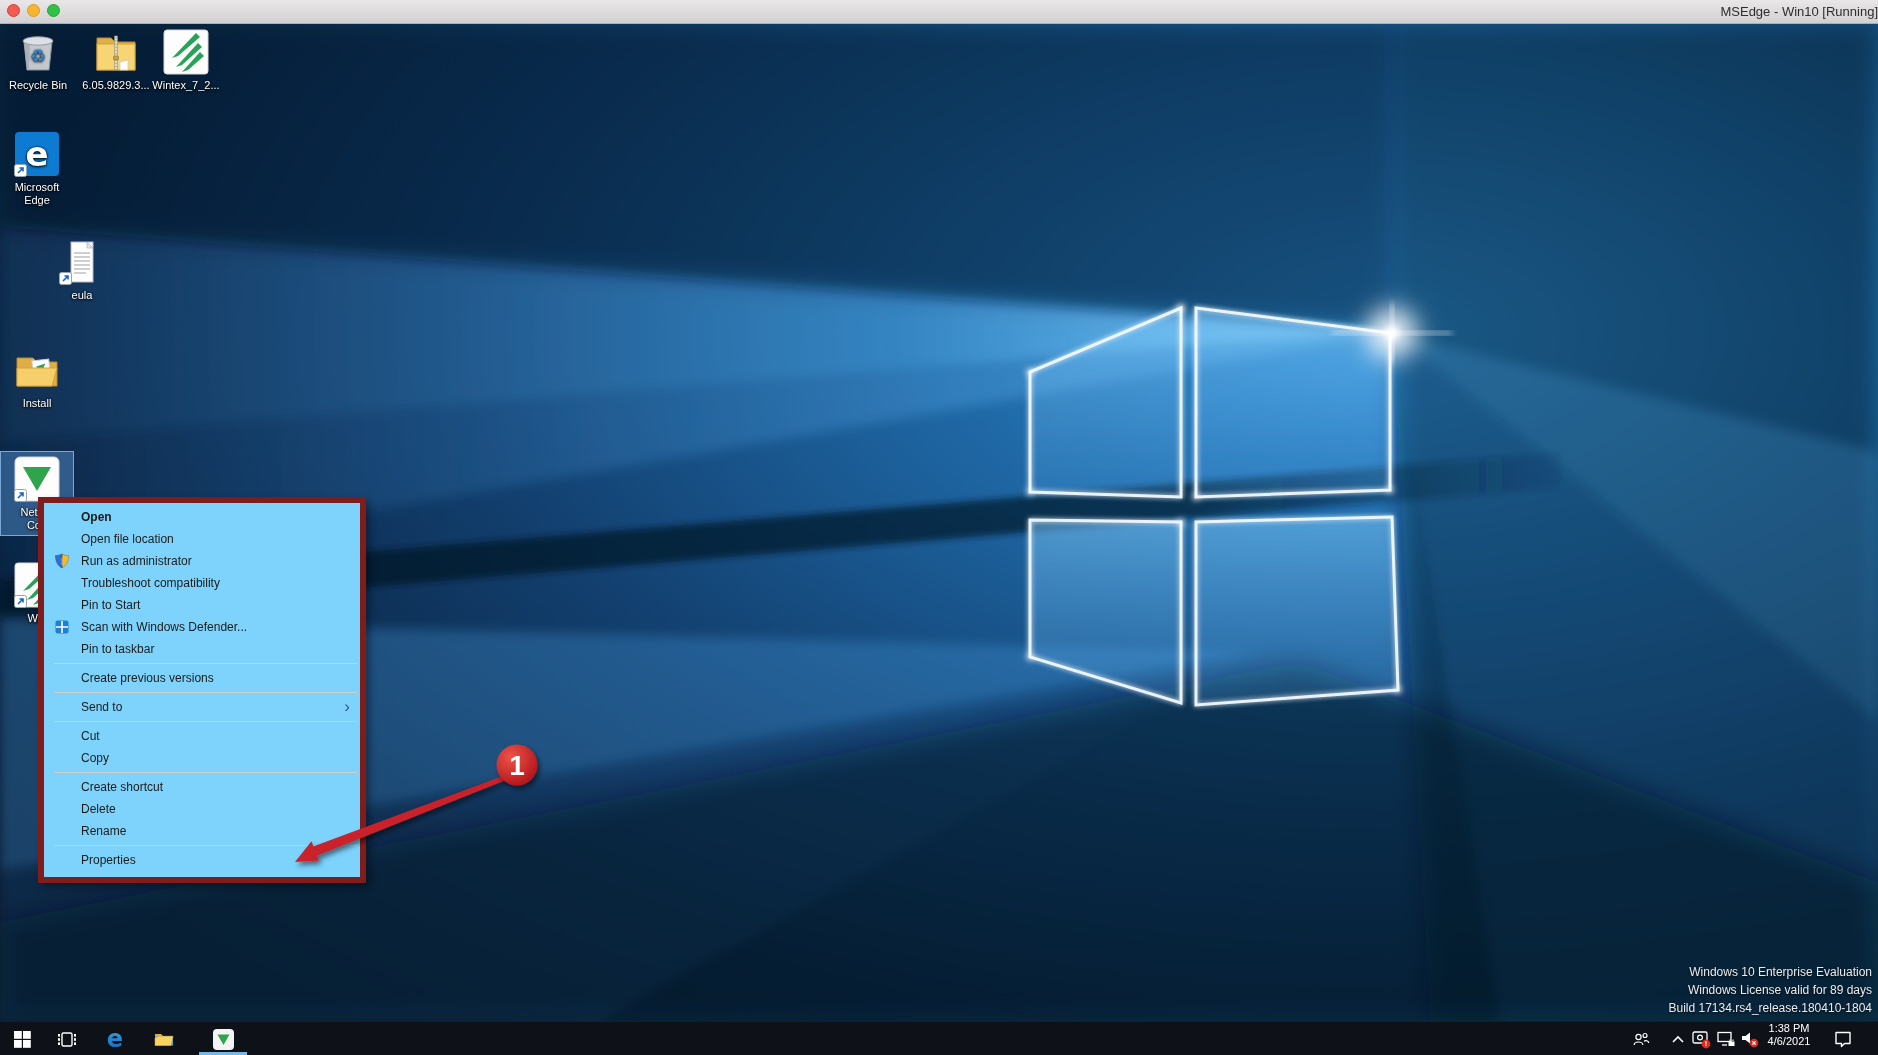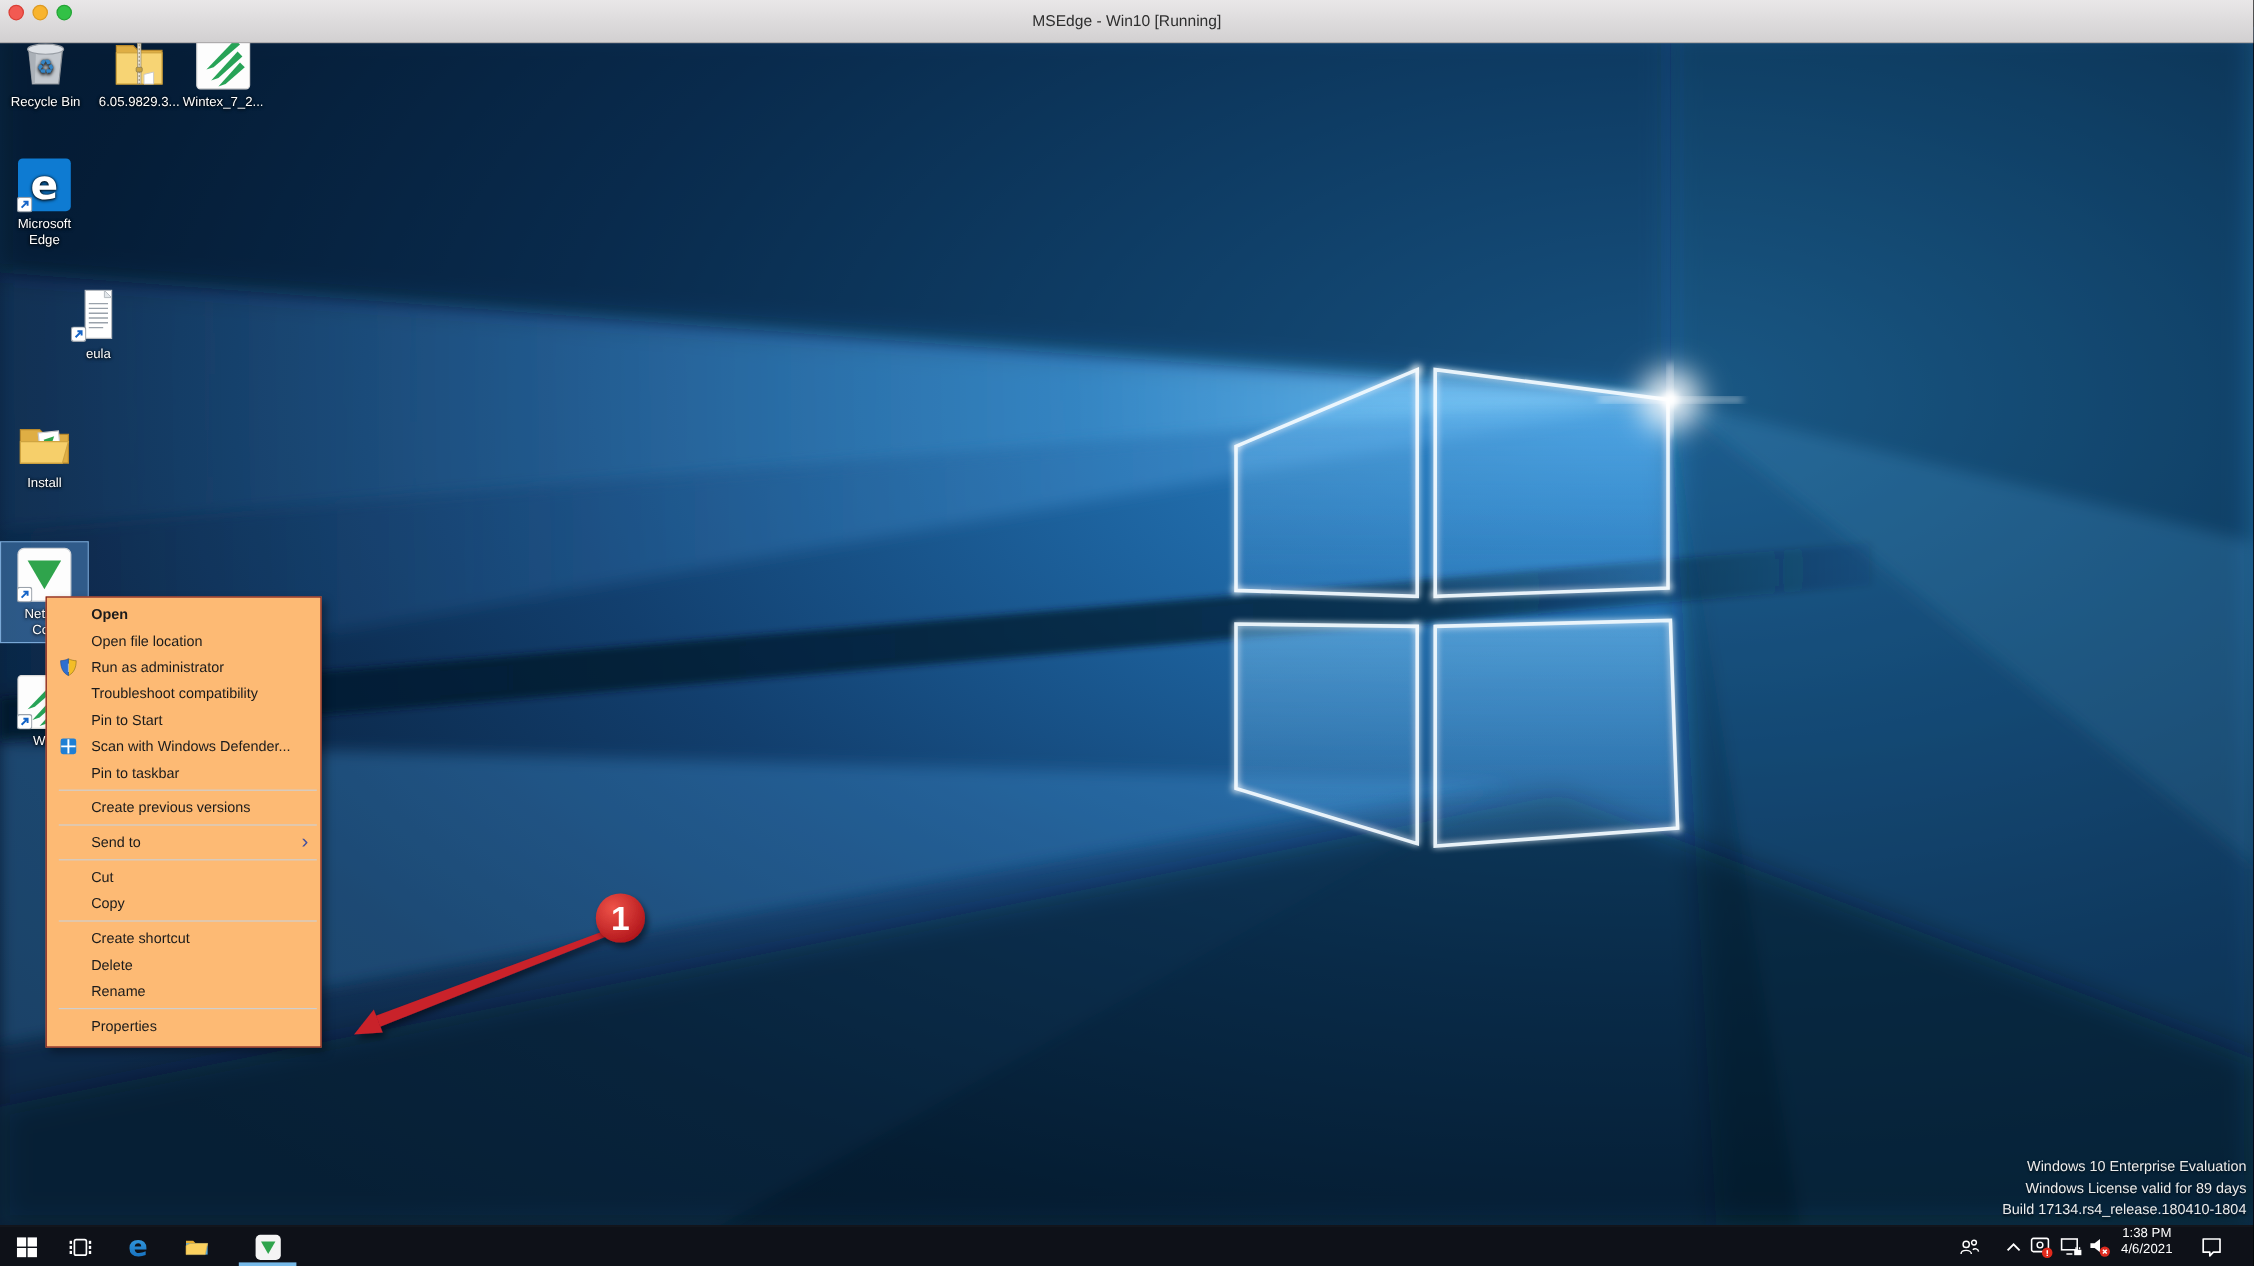--- a/index.html
+++ b/index.html
@@ -1,23 +1,23 @@
 <!DOCTYPE html>
 <html><head>
 <meta charset="utf-8">
 <style>
   * { margin:0; padding:0; box-sizing:border-box; }
   html,body { width:1878px; height:1055px; overflow:hidden; background:#000;
               font-family:"Liberation Sans", sans-serif; }
   .stage { position:relative; width:1878px; height:1055px; }
 
   
-  .titlebar { position:absolute; top:0; left:0; width:100%; height:36px;
+  .titlebar { position:absolute; top:0; left:0; width:100%; height:24px;
     background:linear-gradient(#e9e7e8,#d2d0d1); border-bottom:1px solid #aeacad;
-    display:flex; align-items:center; justify-content:center;
+    display:flex; align-items:center; justify-content:flex-end;
     font-size:13px; color:#2e2e2e; z-index:90; }
   .tl { position:absolute; top:4px; width:13px; height:13px; border-radius:50%; }
   .tl.red   { left:7px;  background:#f25a52; border:1px solid #da3e35; }
   .tl.yel   { left:27px; background:#f8b42e; border:1px solid #dd9a22; }
   .tl.grn   { left:47px; background:#32c146; border:1px solid #23a435; }
 
   
   .desktop { position:absolute; top:22px; left:0; width:1878px; height:999px; overflow:hidden; }
   .wallpaper { position:absolute; inset:0; }
 
@@ -25,22 +25,22 @@
     font-size:11px; line-height:13px; text-shadow:0 1px 3px rgba(0,0,0,.95), 0 0 2px rgba(0,0,0,.8); z-index:5; }
   .dicon .ig { width:48px; height:48px; margin:0 auto; position:relative; }
   .dicon .lbl { margin-top:3px; }
   .dicon.selected { background:rgba(96,158,222,.42); outline:1px solid rgba(140,190,240,.85); }
   .sc { position:absolute; left:1px; bottom:1px; width:13px; height:13px; }
 
   .watermark { position:absolute; right:6px; bottom:4px; text-align:right;
     color:#ececec; font-size:12px; line-height:18px; text-shadow:0 1px 2px rgba(0,0,0,.7); z-index:6; }
 
   
-  .ctxmenu { position:absolute; left:38px; top:497px; width:230px;
-    background:#fdba74; border:1px solid #7f1d1d; box-shadow:4px 4px 7px rgba(0,0,0,.35);
+  .ctxmenu { position:absolute; left:38px; top:497px; width:328px;
+    background:#7dd3fc; border:6px solid #7f1d1d; box-shadow:4px 4px 7px rgba(0,0,0,.35);
     padding:3px 0 6px 0; z-index:50; font-size:12px; color:#1b1b1b; }
   .mi { position:relative; height:22px; line-height:22px; padding-left:37px; cursor:default; }
   .mi.bold { font-weight:bold; }
   .mi .micon { position:absolute; left:10px; top:3px; width:16px; height:16px; }
   .mi .chev { position:absolute; right:10px; top:0; font-size:17px; line-height:22px; color:#42509e; }
   .msep { border-top:1px solid #cfcfcf; margin:3px 3px 3px 10px; height:0; }
 
   
   .annot { position:absolute; inset:0; z-index:70; pointer-events:none; }
 

